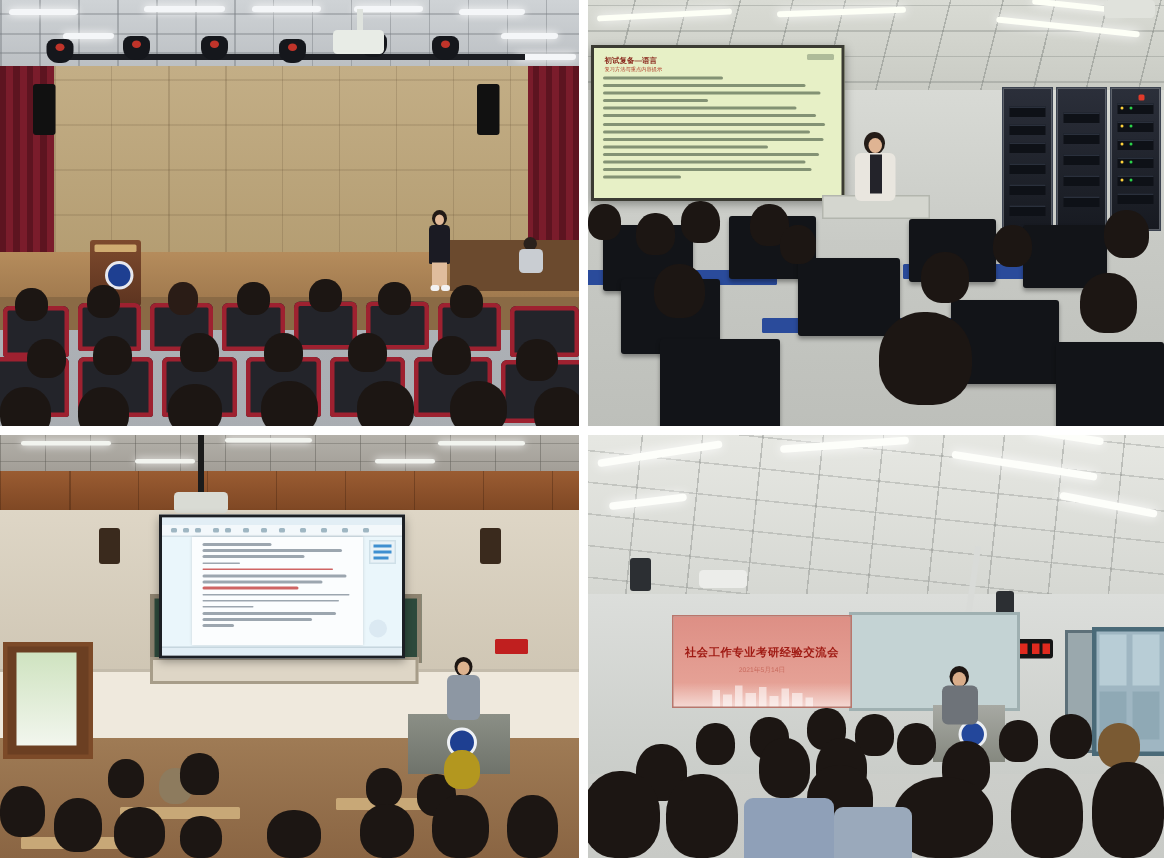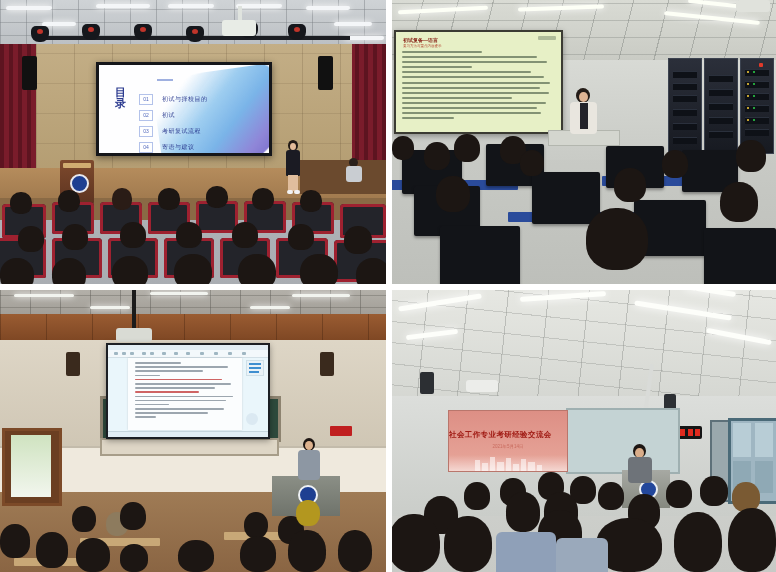--- a/index.html
+++ b/index.html
@@ -147,21 +147,21 @@
   
   .p4{background:linear-gradient(#dedfdb,#c8cac6);}
   .p4 .ceiling{position:absolute;left:0;top:0;width:388px;height:120px;background:linear-gradient(#e7e8e3,#d4d6d1);}
   .p4 .ceil-grid{position:absolute;inset:0;
       background-image:repeating-linear-gradient(96deg,rgba(140,143,139,.45) 0 1px,transparent 1px 40px),
                        repeating-linear-gradient(6deg,rgba(140,143,139,.35) 0 1px,transparent 1px 21px);}
   .p4 .tube{position:absolute;height:5px;background:#fdfefa;border-radius:3px;box-shadow:0 0 8px #fff;}
   .p4 .wall{position:absolute;left:0;top:110px;width:388px;height:120px;background:linear-gradient(#dcdedb,#cacdc9);}
   .p4 .screen{position:absolute;left:60px;top:124px;width:118px;height:60px;
       background:linear-gradient(#dd8f85,#e8a79b);border:1px solid #b9766c;overflow:hidden;}
-  .p4 .screen .ttl{position:absolute;left:0;right:0;top:19px;color:#a01b14;
+  .p4 .screen .ttl{position:absolute;left:0;right:0;top:19px;text-align:center;color:#a01b14;
       font-size:7.5px;font-weight:bold;letter-spacing:.4px;}
   .p4 .screen .date{position:absolute;left:0;right:0;top:33px;text-align:center;color:#c96b5e;font-size:4.5px;}
   .p4 .screen .sky{position:absolute;left:0;bottom:0;width:100%;height:16px;
       background:linear-gradient(transparent,rgba(255,255,255,.55));}
   .p4 .screen .city{position:absolute;bottom:0;background:rgba(255,255,255,.55);}
   .p4 .board{position:absolute;left:178px;top:122px;width:110px;height:62px;background:#c4d3d4;border:2px solid #9fb0b1;}
   .p4 .projector{position:absolute;left:78px;top:94px;width:32px;height:12px;background:#ecedea;border-radius:3px;}
   .p4 .speaker{position:absolute;left:32px;top:86px;width:14px;height:22px;background:#2c2f33;border-radius:2px;}
   .p4 .spk2{position:absolute;left:276px;top:108px;width:12px;height:18px;background:#2c2f33;border-radius:2px;}
   .p4 .mic{position:absolute;left:258px;top:78px;width:4px;height:58px;background:#d9dbd8;transform:rotate(8deg);}
@@ -224,43 +224,20 @@
       <div class="movhead" style="left:228px;top:48px;"></div>
       <div class="movhead" style="left:270px;top:48px;"></div>
 
       <div class="curtain l"></div>
       <div class="curtain r"></div>
       <div class="wall"></div>
 
       <div class="speaker" style="left:22px;top:56px;"></div>
       <div class="speaker" style="left:318px;top:56px;"></div>
 
-      <div class="screen">
-        <div class="wash"></div>
-        <div class="toc-top"></div>
-        <div class="mulu">目录</div>
-        <div class="toc">
-          <div class="row">
-            <span class="num">01</span>
-            <span class="txt">初试与择校目的</span>
-          </div>
-          <div class="row">
-            <span class="num">02</span>
-            <span class="txt">初试</span>
-          </div>
-          <div class="row">
-            <span class="num">03</span>
-            <span class="txt">考研复试流程</span>
-          </div>
-          <div class="row">
-            <span class="num">04</span>
-            <span class="txt">寄语与建议</span>
-          </div>
-        </div>
-      </div>
 
       <div class="stage"></div>
       <div class="stage-front"></div>
 
       <div class="podium">
         <div class="pname"></div>
         <div class="crest"></div>
       </div>
 
       <div class="sidetable"></div>

